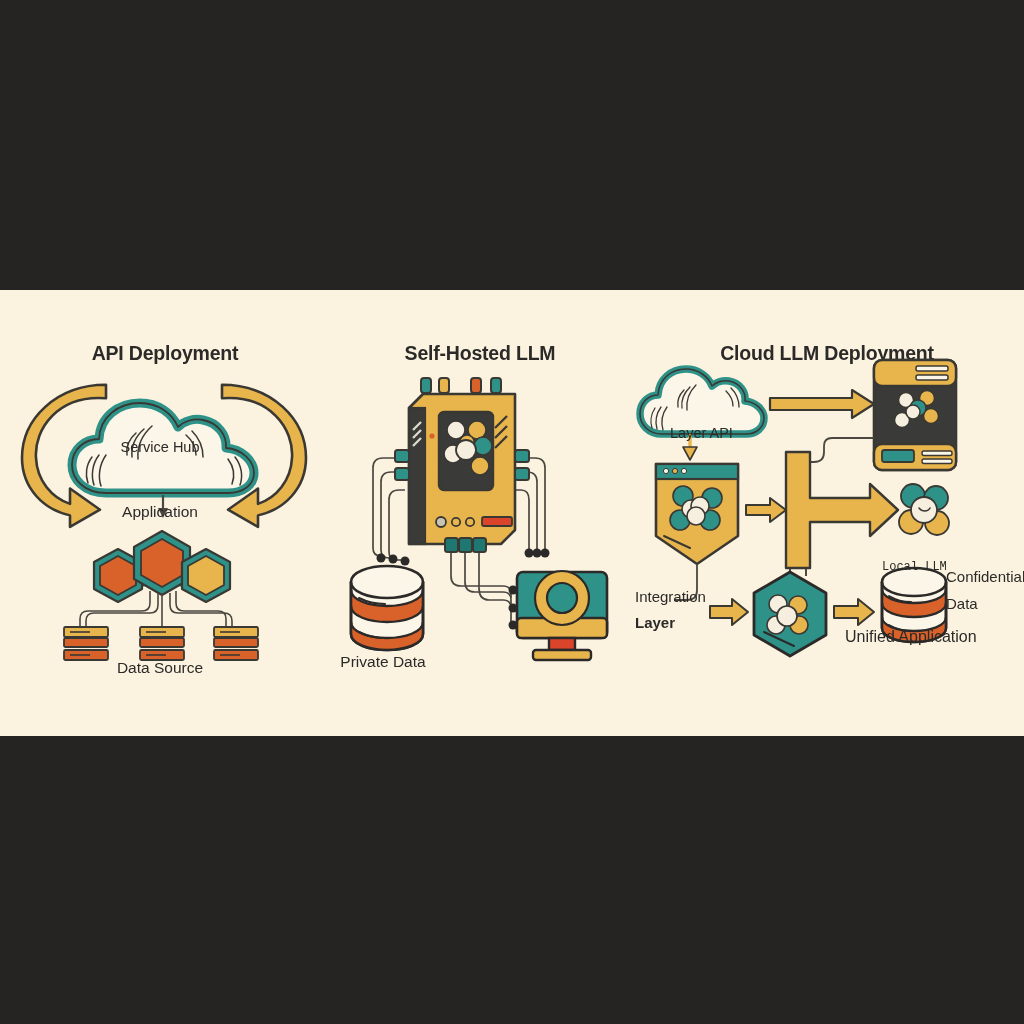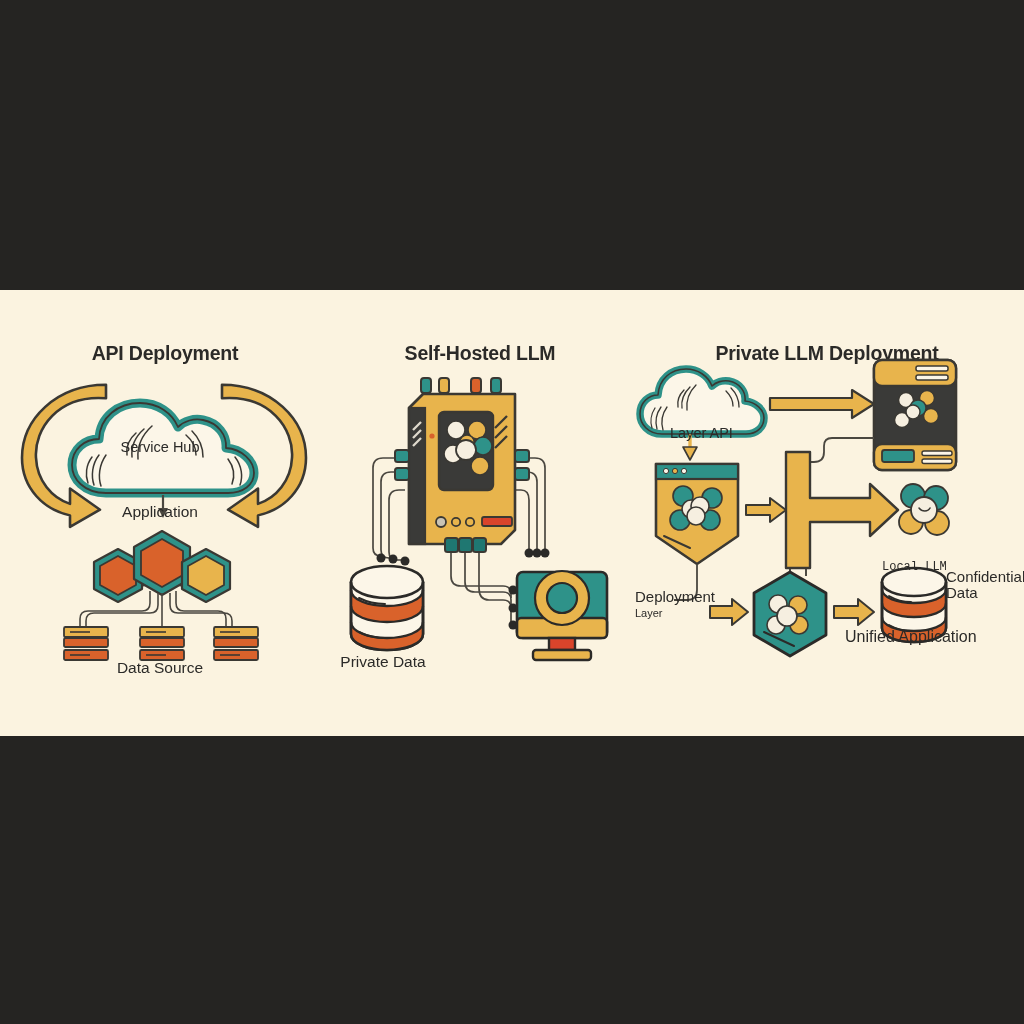--- a/index.html
+++ b/index.html
@@ -293,21 +293,21 @@
             <rect x="156" y="123" width="44" height="10" rx="1.5" fill="#D9622B" stroke="#3A3833" stroke-width="1.8"></rect>
             <line x1="162" y1="128" x2="182" y2="128" stroke="#3A3833" stroke-width="1.6"></line>
           </g>
         </svg>
       </div>
 
       <div class="lbl c" style="left:160px; top:369px; font-size:15.5px;">Data Source</div>
     </div>
 
     <div class="panel" id="panel-hybrid">
-      <div class="panel-title">Private LLM Deployment</div>
+      <div class="panel-title">Cloud LLM Deployment</div>
 
       <div class="svgwrap" style="left:0px; top:60px;">
         <svg width="394" height="330" viewBox="0 0 394 330">
 
           <g>
             <path d="M32 84 C18 84, 10 74, 10 64 C10 52, 19 45, 28 45
                      C29 29, 41 19, 56 19 C68 19, 78 26, 82 36
                      C86 32, 93 30, 99 31 C110 33, 116 42, 115 51
                      C126 52, 134 60, 134 68 C134 77, 127 84, 116 84 Z" fill="#FCF6E8" stroke="#2E9289" stroke-width="7.5" stroke-linejoin="round"></path>
             <path d="M32 84 C18 84, 10 74, 10 64 C10 52, 19 45, 28 45
@@ -437,22 +437,22 @@
             <path d="M252 239 C252 248, 268 253, 284 253 C300 253, 316 248, 316 239" fill="none" stroke="#2B2A28" stroke-width="2.3"></path>
             <path d="M252 253 C252 262, 268 267, 284 267 C300 267, 316 262, 316 253" fill="none" stroke="#2B2A28" stroke-width="2.3"></path>
             <path d="M252 267 C252 276, 268 281, 284 281 C300 281, 316 276, 316 267" fill="none" stroke="#2B2A28" stroke-width="2.3"></path>
             <path d="M259 246 C266 250, 274 252, 281 252" fill="none" stroke="#2B2A28" stroke-width="1.9" stroke-linecap="round"></path>
             <path d="M259 275 C266 279, 274 281, 281 281" fill="none" stroke="#2B2A28" stroke-width="1.9" stroke-linecap="round"></path>
           </g>
         </svg>
       </div>
 
       <div class="lbl" style="left:40px; top:135px; font-size:14.5px;">Layer API</div>
-      <div class="lbl" style="left:5px; top:298px; font-size:15px;">Deployment</div>
-      <div class="lbl" style="left:5px; top:317px; font-size:11px;">Layer</div>
+      <div class="lbl" style="left:5px; top:298px; font-size:15px;">Integration</div>
+      <div class="lbl" style="left:5px; top:324px; font-size:15px;font-weight:bold;">Layer</div>
       <div class="lbl" style="left:252px; top:270px; font-size:12px;font-family:Liberation Mono, monospace;">Local LLM</div>
       <div class="lbl" style="left:316px; top:278px; font-size:15px;">Confidential</div>
-      <div class="lbl" style="left:316px; top:294px; font-size:15px;">Data</div>
+      <div class="lbl" style="left:316px; top:305px; font-size:15px;">Data</div>
       <div class="lbl" style="left:215px; top:338px; font-size:16px;">Unified Application</div>
     </div>
 
   </div>
 </div>
 
 </body></html>

